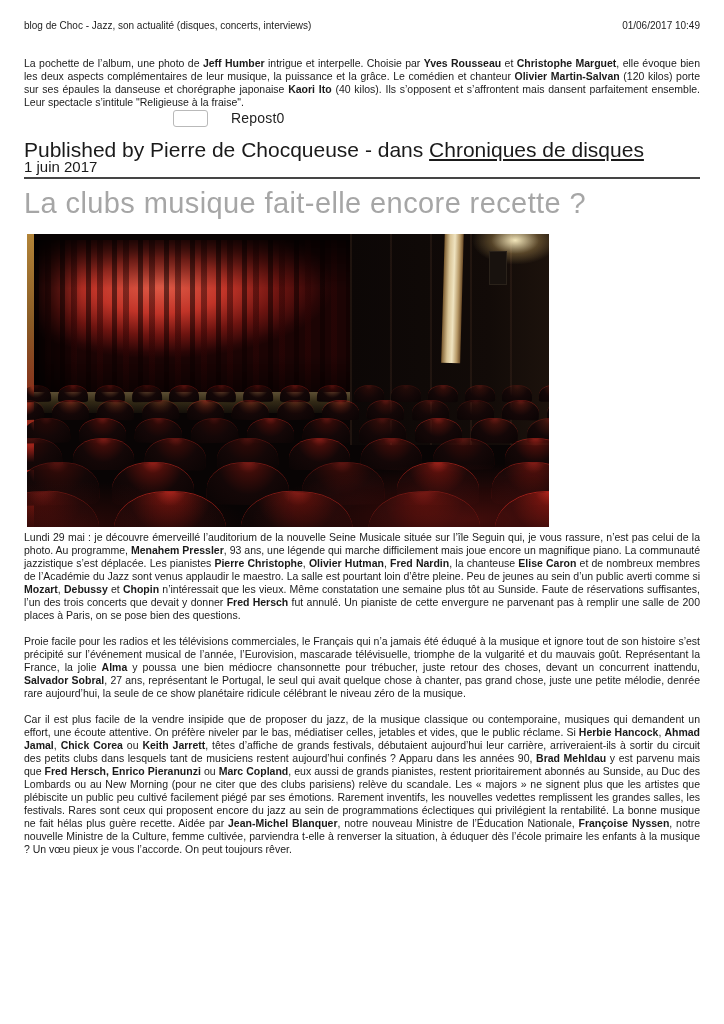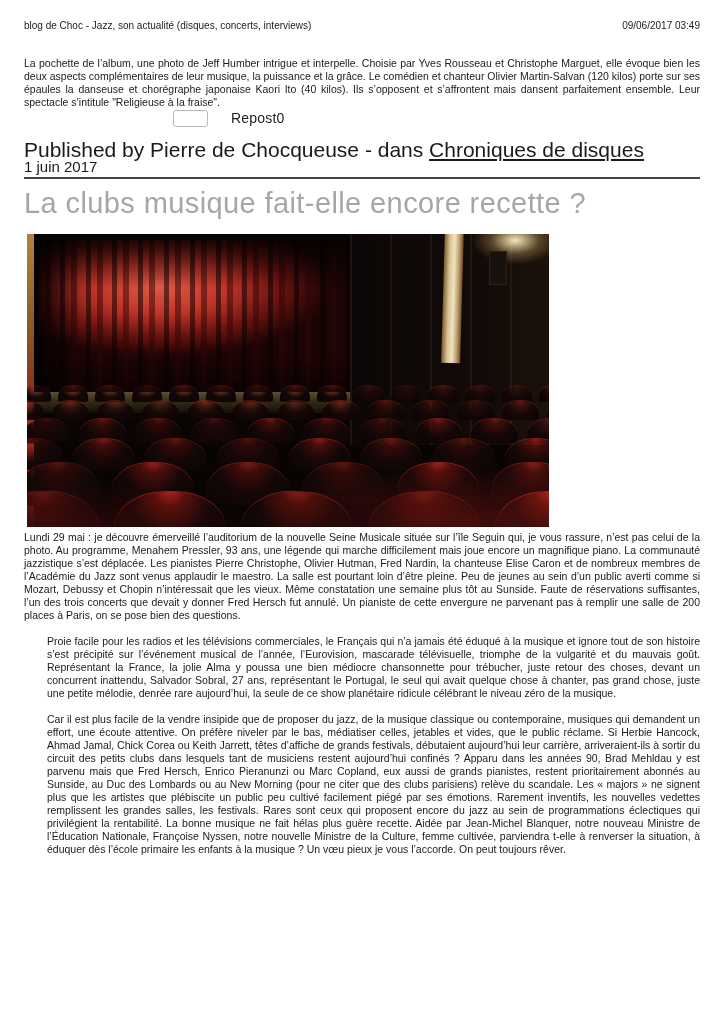--- a/index.html
+++ b/index.html
@@ -6,21 +6,21 @@
   .page{
     position:relative;width:724px;height:856px;background:#fff;
     font-family:"Liberation Sans","DejaVu Sans",sans-serif;color:#1a1a1a;
     box-sizing:border-box;padding:20px 24px;overflow:hidden;
   }
   .pg-header{display:flex;justify-content:space-between;font-size:10px;color:#1c1c1c;}
   .pg-footer{position:absolute;left:24px;right:24px;top:958px;display:flex;justify-content:space-between;font-size:10px;color:#1c1c1c;}
   .body-text{font-size:10.5px;line-height:13px;text-align:justify;margin:0;}
   .intro{margin-top:26px;}
   .caption{margin-top:8px;text-align:left;}
-  .b{font-weight:normal;}
+  .b{font-weight:bold;}
   .repost-row{margin-top:0;display:flex;align-items:center;height:18px;}
   .share-box{display:inline-block;width:33px;height:15px;border:1px solid #b9b9b9;border-radius:3px;margin-left:149px;background:#fff;}
   .repost{font-size:14px;margin-left:23px;color:#1e1e1e;letter-spacing:.2px;}
   .byline{margin-top:14px;font-size:21px;line-height:17px;}
   .cat-link{color:#1a1a1a;text-decoration:underline;cursor:pointer;}
   .pub-date{font-size:15px;line-height:17px;}
   .rule{border:none;border-top:2px solid #454545;margin:2px 0 0 0;}
   .headline{font-size:29px;font-weight:400;color:var(--heading-color,#a6a6a6);margin:8px 0 0 0;letter-spacing:.4px;}
 
   
@@ -45,30 +45,30 @@
     background:linear-gradient(90deg,#7a5a2e 0%,#d9c496 30%,#efe3c0 55%,#b89a68 80%,#6a4a26 100%);}
   .ph-door{position:absolute;left:88.7%;top:6%;width:3.1%;height:11%;background:#18120e;box-shadow:0 0 0 1px #2a221a;}
   .ph-floorglow{position:absolute;left:0;bottom:0;width:100%;height:50%;
     background:
       radial-gradient(60% 55% at 85% 95%, rgba(195,32,26,.30), rgba(0,0,0,0) 70%),
       radial-gradient(50% 45% at 8% 100%, rgba(165,26,20,.22), rgba(0,0,0,0) 70%);}
   .seat-row{position:absolute;display:flex;}
   .seat{flex:none;}
   .closing{margin-top:0;text-align:right;}
   .mt4{margin-top:4px;}
-  .mt13{margin-top:13px;margin-left:23px;}
+  .mt13{margin-top:13px;}
 </style>
 </head>
 <body>
 
 <div class="page">
 
   <div class="pg-header">
     <span>blog de Choc - Jazz, son actualité (disques, concerts, interviews)</span>
-    <span>09/06/2017 03:49</span>
+    <span>01/06/2017 10:49</span>
   </div>
 
   <p class="body-text intro"><span>La pochette de l’album, une photo de </span><span class="b">Jeff Humber</span><span> intrigue et interpelle. Choisie par </span><span class="b">Yves Rousseau</span><span> et </span><span class="b">Christophe Marguet</span><span>, elle évoque bien les deux aspects complémentaires de leur musique, la puissance et la grâce. Le comédien et chanteur </span><span class="b">Olivier Martin-Salvan</span><span> (120 kilos) porte sur ses épaules la danseuse et chorégraphe japonaise </span><span class="b">Kaori Ito</span><span> (40 kilos). Ils s’opposent et s’affrontent mais dansent parfaitement ensemble. Leur spectacle s’intitule "Religieuse à la fraise".</span></p>
 
 
   <div class="repost-row">
     <span class="share-box"></span>
     <span class="repost"><span>Repost</span><span>0</span></span>
   </div>
 

